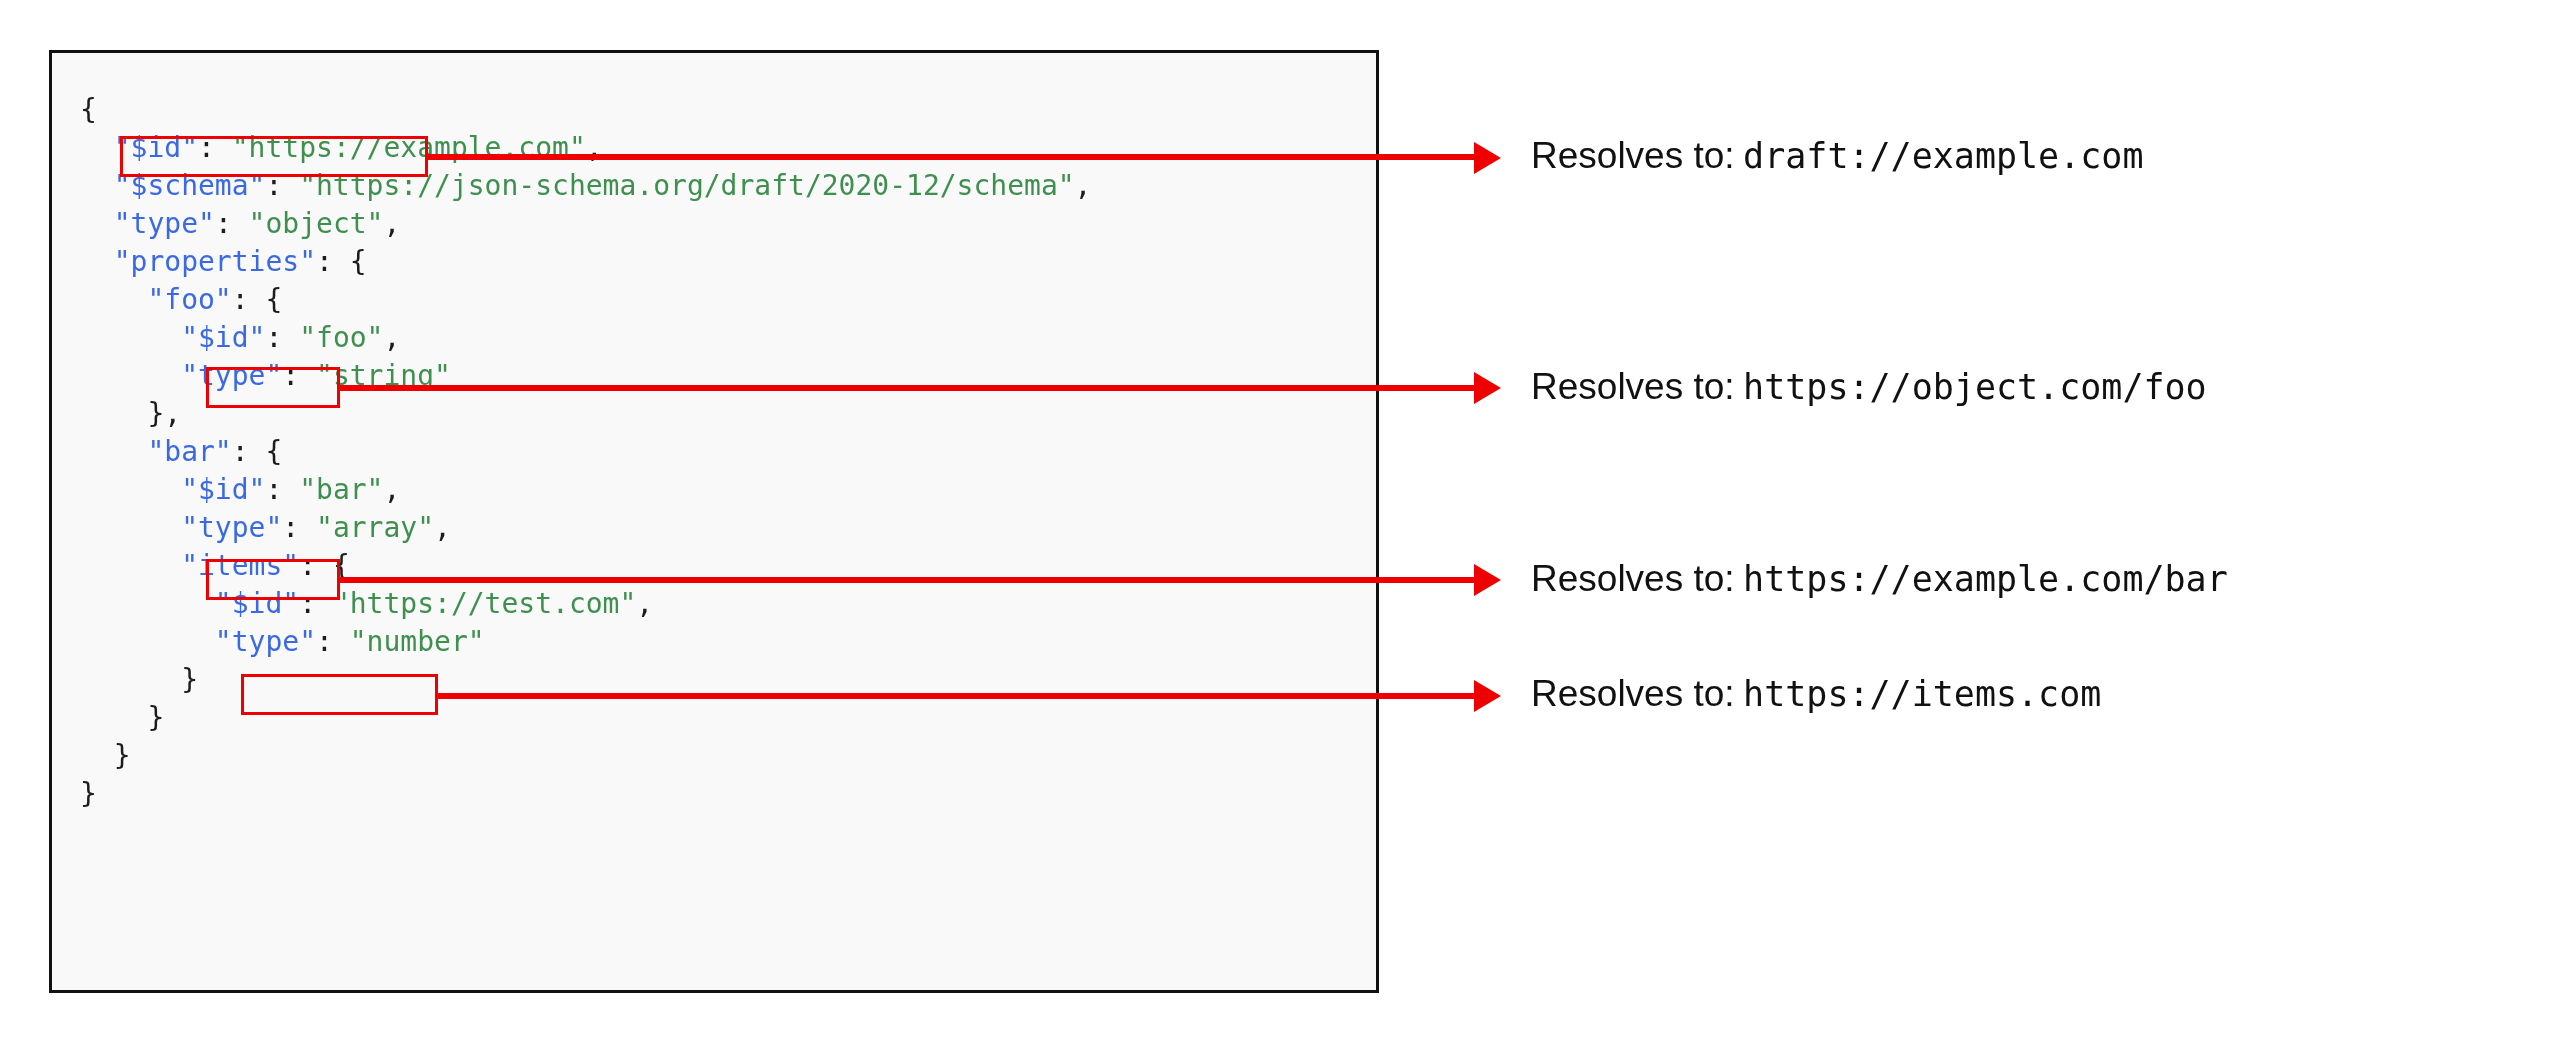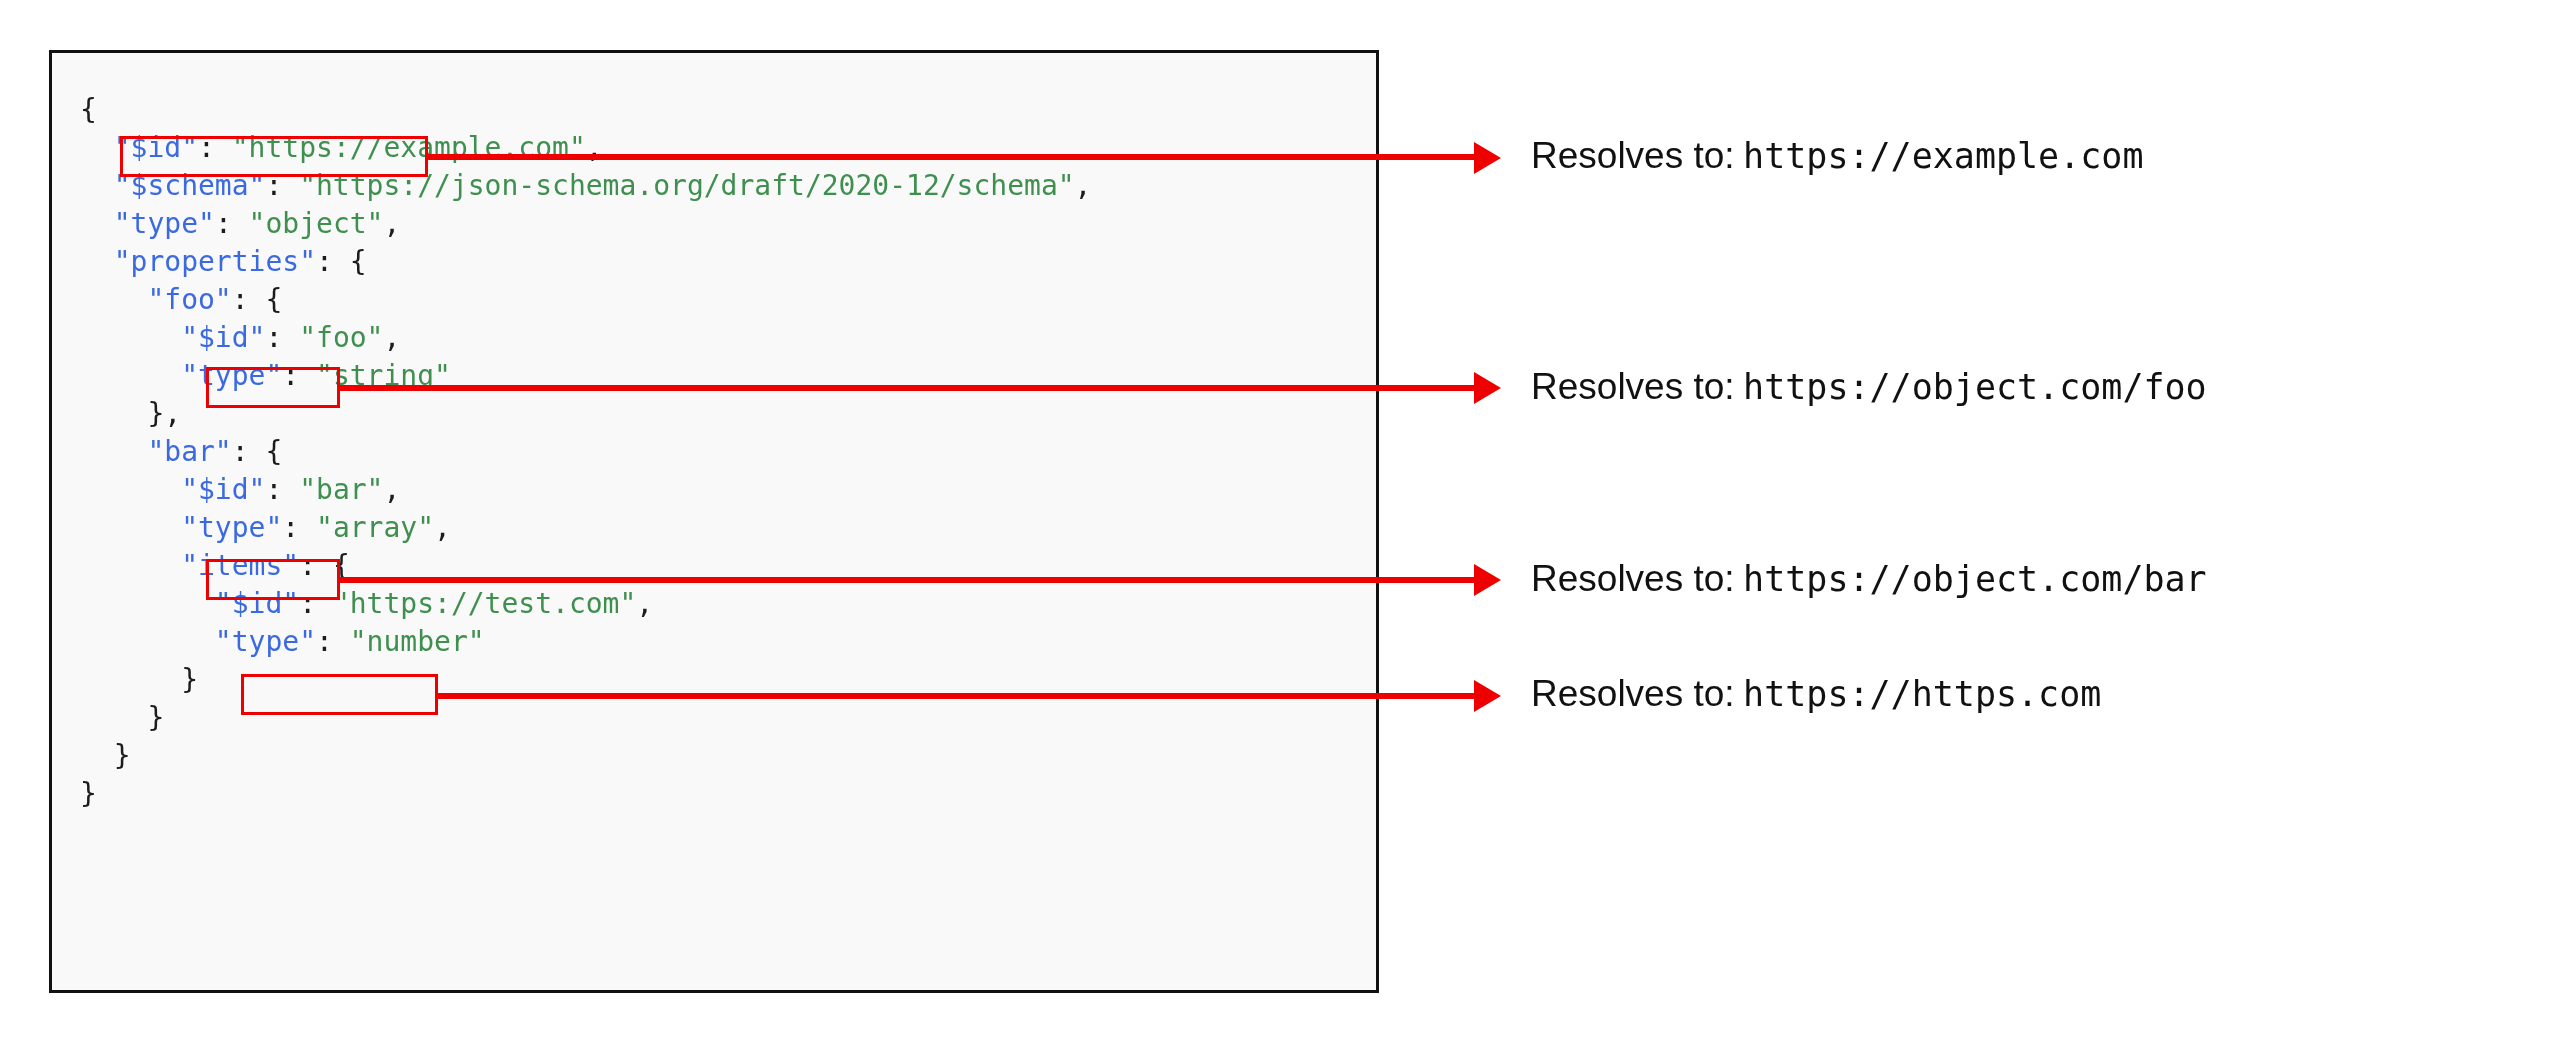--- a/index.html
+++ b/index.html
@@ -105,18 +105,18 @@
     <div class="arrow-line" style="left: 427px; top: 154px; width: 1047px;"></div>
     <div class="arrow-head" style="left: 1474px; top: 142px;"></div>
     <div class="arrow-line" style="left: 340px; top: 385px; width: 1134px;"></div>
     <div class="arrow-head" style="left: 1474px; top: 372px;"></div>
     <div class="arrow-line" style="left: 340px; top: 577px; width: 1134px;"></div>
     <div class="arrow-head" style="left: 1474px; top: 564px;"></div>
     <div class="arrow-line" style="left: 438px; top: 693px; width: 1036px;"></div>
     <div class="arrow-head" style="left: 1474px; top: 680px;"></div>
   </div>
 <div id="annotation-layer">
-    <div class="annotation" style="left: 1531px; top: 137px;"><span class="ann-label">Resolves to:</span><span class="ann-url">https://example.com</span></div>
+    <div class="annotation" style="left: 1531px; top: 137px;"><span class="ann-label">Resolves to:</span><span class="ann-url">draft://example.com</span></div>
     <div class="annotation" style="left: 1531px; top: 368px;"><span class="ann-label">Resolves to:</span><span class="ann-url">https://object.com/foo</span></div>
-    <div class="annotation" style="left: 1531px; top: 560px;"><span class="ann-label">Resolves to:</span><span class="ann-url">https://object.com/bar</span></div>
-    <div class="annotation" style="left: 1531px; top: 675px;"><span class="ann-label">Resolves to:</span><span class="ann-url">https://https.com</span></div>
+    <div class="annotation" style="left: 1531px; top: 560px;"><span class="ann-label">Resolves to:</span><span class="ann-url">https://example.com/bar</span></div>
+    <div class="annotation" style="left: 1531px; top: 675px;"><span class="ann-label">Resolves to:</span><span class="ann-url">https://items.com</span></div>
   </div>
 
 
 </body></html>

